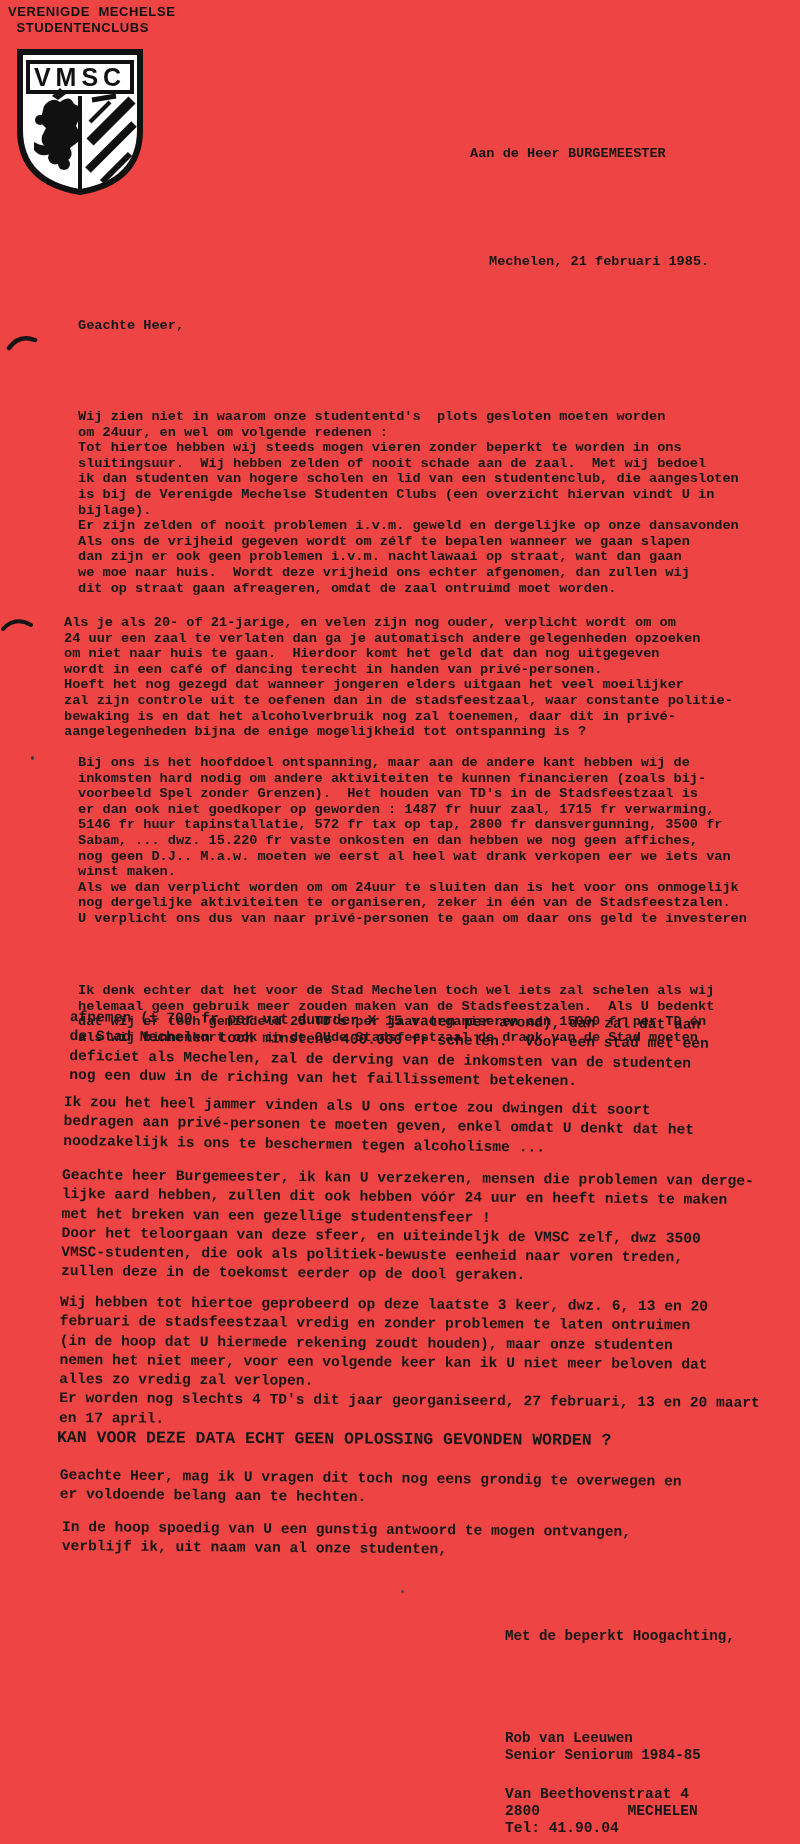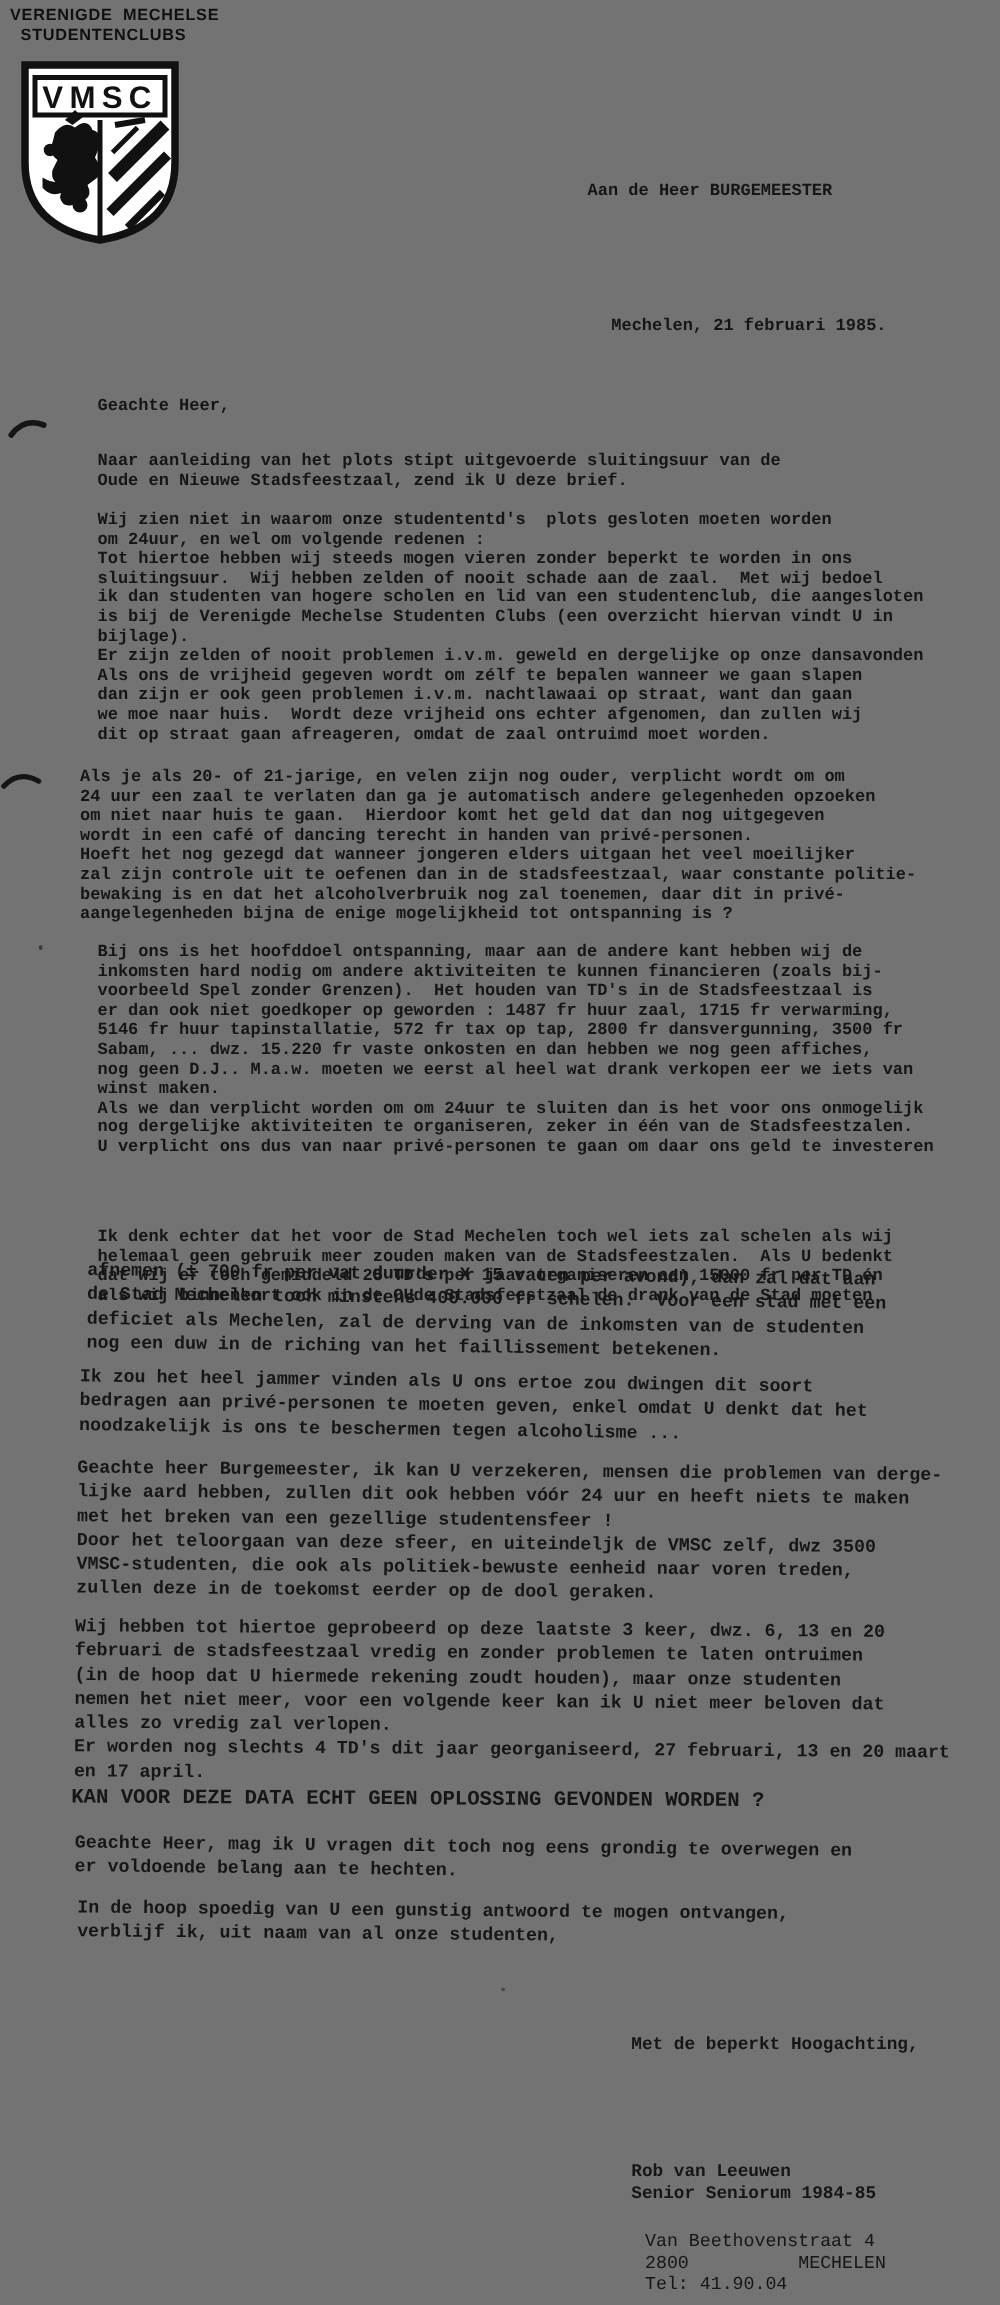--- a/index.html
+++ b/index.html
@@ -1,19 +1,19 @@
 <!DOCTYPE html>
 <html><head>
 <meta charset="utf-8">
 <style>
   html,body{margin:0;padding:0;background:#e8e8e8;}
   .page{
     position:relative;
     width:800px;height:1844px;
-    background:#737373;
+    background:#ef4444;
     overflow:hidden;
     font-family:"Liberation Mono","DejaVu Sans Mono",monospace;
     color:#161616;
   }
   
   .org{
     position:absolute;left:8px;top:4px;
     font-family:"Liberation Sans","DejaVu Sans",sans-serif;
     font-weight:700;font-size:13px;line-height:16px;
     letter-spacing:.6px;color:#101010;
@@ -39,21 +39,21 @@
   .p4{left:78px;top:938px;margin-top:45px;}
   .p5{left:70px;top:1008px;transform:rotate(0.7deg);}
   .p6{left:64px;top:1093px;transform:rotate(0.8deg);}
   .p7{left:62px;top:1166px;transform:rotate(0.5deg);}
   .p8{left:60px;top:1293px;transform:rotate(0.4deg);}
   .p9{left:57px;top:1428px;font-size:16.5px;transform:rotate(0.3deg);}
   .p10{left:60px;top:1466px;transform:rotate(0.6deg);}
   .p11{left:62px;top:1518px;transform:rotate(0.5deg);}
   .valediction{left:505px;top:1628px;font-size:14.2px;font-weight:700;position:absolute;white-space:pre-wrap;}
   .signer{left:505px;top:1730px;font-size:14.2px;line-height:16.5px;font-weight:700;position:absolute;white-space:pre-wrap;}
-  .signer-addr{left:516px;top:1786px;font-size:14.6px;line-height:16.8px;font-weight:400;position:absolute;white-space:pre-wrap;}
+  .signer-addr{left:505px;top:1786px;font-size:14.6px;line-height:16.8px;font-weight:700;position:absolute;white-space:pre-wrap;}
   
   .mark{position:absolute;}
   .arc1{left:6px;top:332px;}
   .arc2{left:0px;top:615px;}
   .stray-dot-1{left:31px;top:756px;width:3px;height:4px;background:#3a3a3a;border-radius:50%;}
   .stray-dot-2{left:401px;top:1590px;width:3px;height:3px;background:#4a4a4a;border-radius:50%;}
 </style>
 </head>
 <body>
 
@@ -94,22 +94,20 @@
     <path d="M3,16 Q13,2 29,8" fill="none" stroke="#151515" stroke-width="4.5" stroke-linecap="round"></path>
   </svg>
   <svg class="mark arc2" width="40" height="20" viewBox="0 0 40 20">
     <path d="M3,14 Q15,1 31,10" fill="none" stroke="#151515" stroke-width="4" stroke-linecap="round"></path>
   </svg>
   <div class="mark stray-dot-1"></div>
   <div class="mark stray-dot-2"></div>
 
   <div class="mono1 salutation">Geachte Heer,</div>
 
-  <div class="mono1 p0">Naar aanleiding van het plots stipt uitgevoerde sluitingsuur van de
-Oude en Nieuwe Stadsfeestzaal, zend ik U deze brief.</div>
   <div class="mono1 p1">Wij zien niet in waarom onze studententd's  plots gesloten moeten worden
 om 24uur, en wel om volgende redenen :
 Tot hiertoe hebben wij steeds mogen vieren zonder beperkt te worden in ons
 sluitingsuur.  Wij hebben zelden of nooit schade aan de zaal.  Met wij bedoel
 ik dan studenten van hogere scholen en lid van een studentenclub, die aangesloten
 is bij de Verenigde Mechelse Studenten Clubs (een overzicht hiervan vindt U in
 bijlage).
 Er zijn zelden of nooit problemen i.v.m. geweld en dergelijke op onze dansavonden
 Als ons de vrijheid gegeven wordt om zélf te bepalen wanneer we gaan slapen
 dan zijn er ook geen problemen i.v.m. nachtlawaai op straat, want dan gaan

